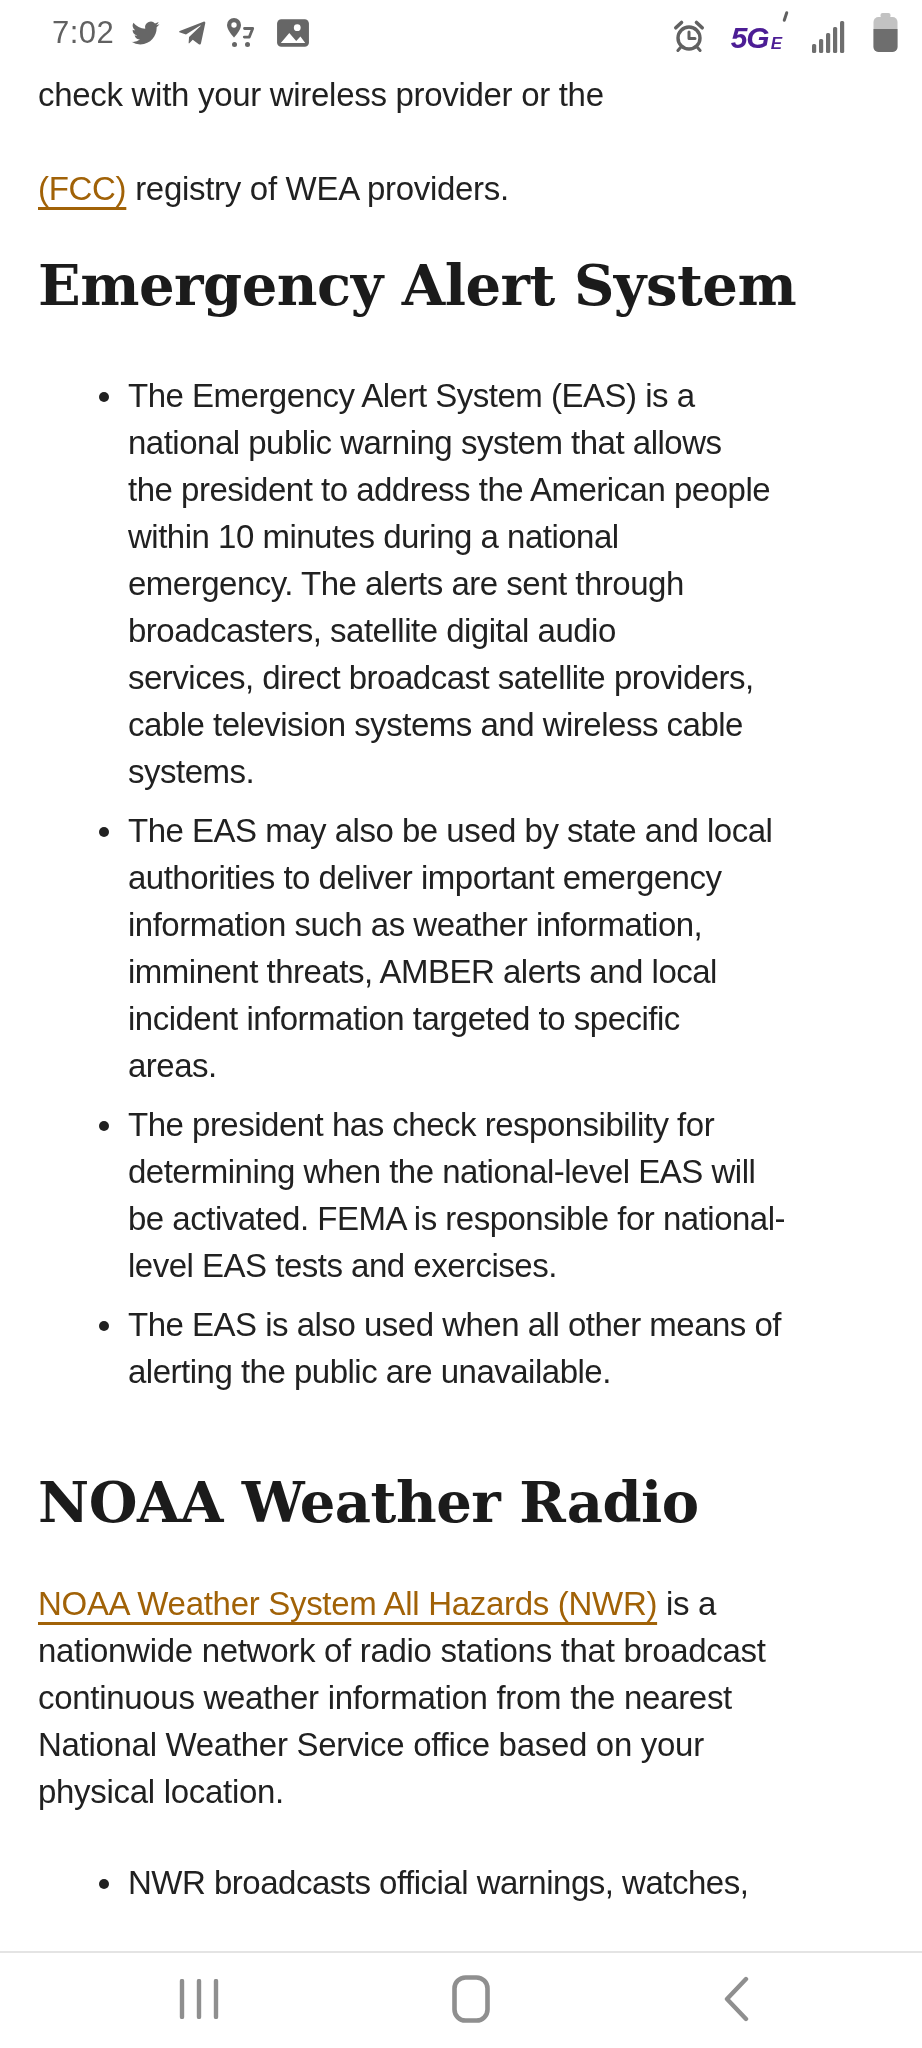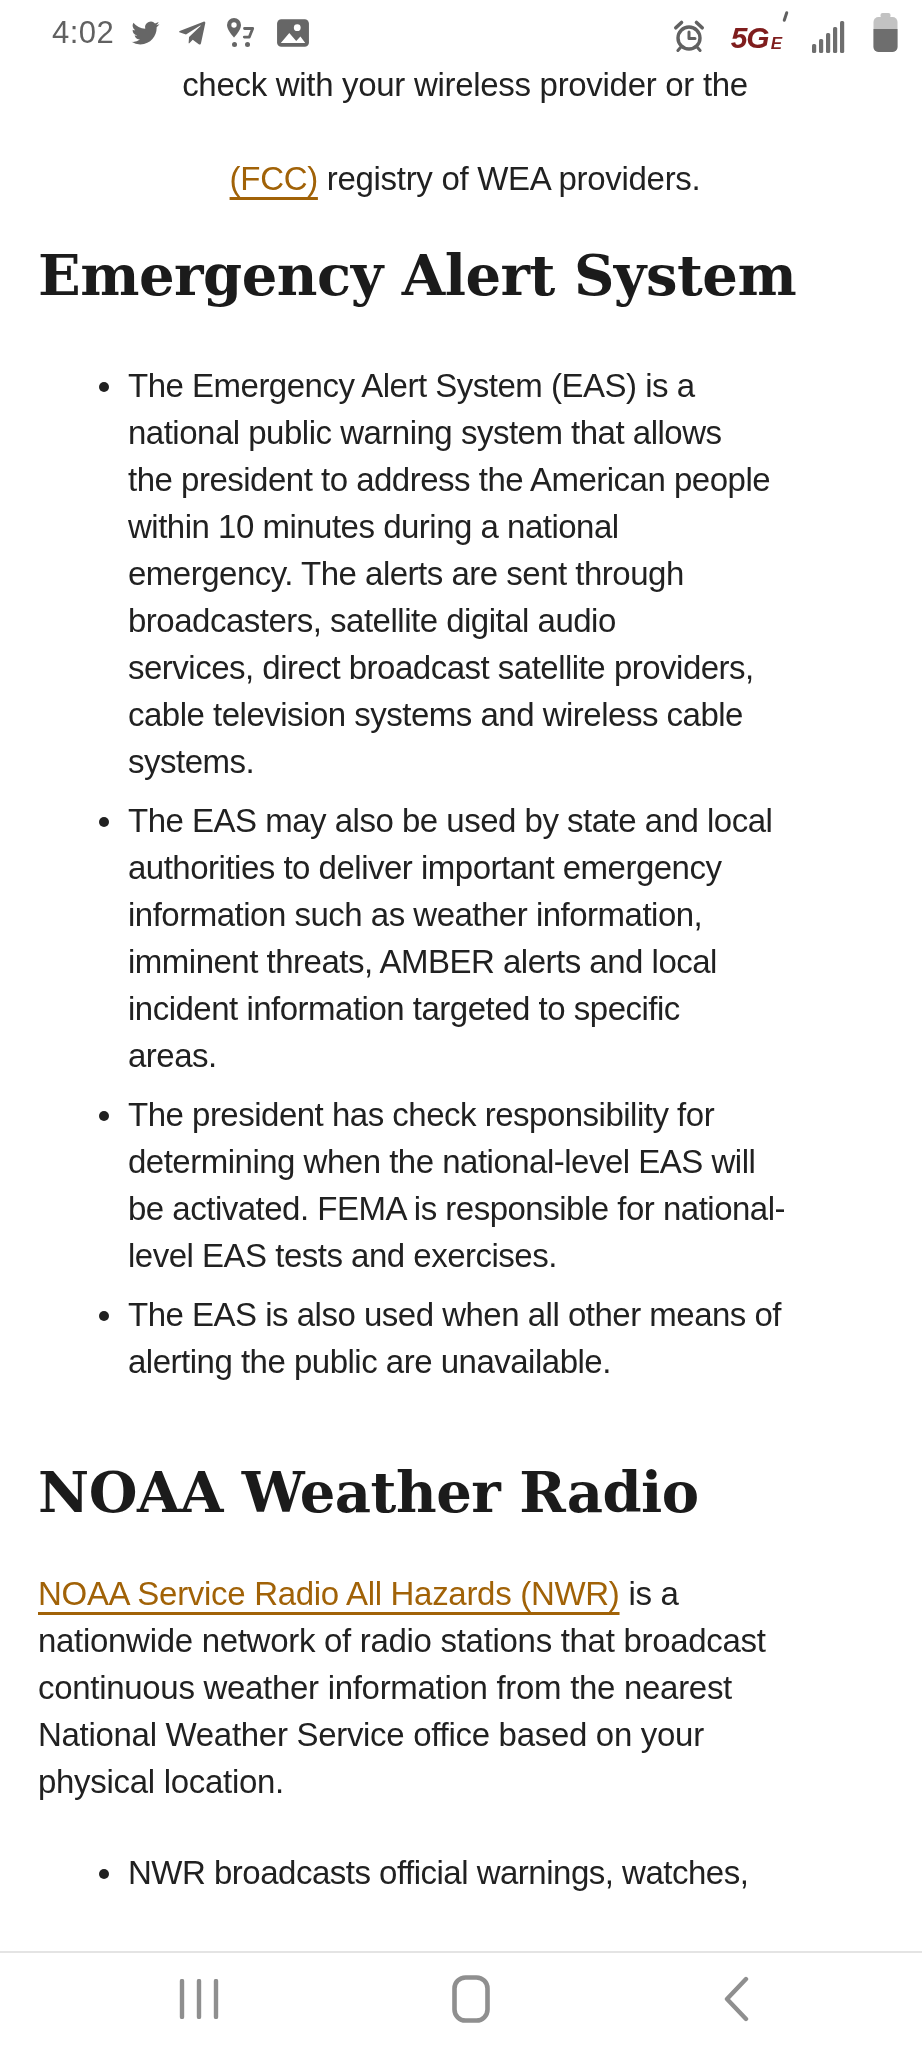--- a/index.html
+++ b/index.html
@@ -11,31 +11,31 @@
 
   
   .statusbar {
     position:fixed; top:0; left:0; width:922px; height:56px; background:#ffffff;
     z-index:10; display:flex; justify-content:space-between; align-items:center;
     box-sizing:border-box; padding:10px 24px 0 52px;
   }
   .sb-left { display:flex; align-items:center; gap:15px; }
   .sb-time { font-size:31px; color:#616161; letter-spacing:0.5px; }
   .sb-left svg, .sb-right svg { display:block; }
-  .sb-right { display:flex; align-items:flex-end; gap:26px; color:#7f1d1d; }
+  .sb-right { display:flex; align-items:flex-end; gap:26px; color:#4c1d95; }
   .net-wrap { position:relative; display:flex; align-items:flex-end; padding-right:4px; }
   .net { font-style:italic; font-weight:bold; font-size:30px; line-height:30px; letter-spacing:-1px; }
   .net-e { font-style:italic; font-weight:bold; font-size:17px; line-height:17px; margin:0 0 1px 2px; }
   .net-tick { position:absolute; right:-1px; top:-12px; width:3px; height:11px; background:#616161; transform:rotate(18deg); border-radius:2px; }
 
   
   .content { padding:0 30px 0 38px; font-size:33px; line-height:47px; letter-spacing:-0.3px; }
   .content p { margin:0; white-space:pre-line; }
   a.green-link { color:#a16207; text-decoration:underline; text-decoration-thickness:3px; text-underline-offset:7px; cursor:pointer; }
-  .intro { padding-top:14px; text-align:center; }
+  .intro { padding-top:24px; text-align:left; }
   .intro .hiddenline { display:block; }
   .comments { margin-top:46px; max-width:852px; }
   h2 {
     font-family:"DejaVu Serif", serif; font-weight:700; color:#1b1b1b;
     font-size:56px; line-height:62px; margin:0; letter-spacing:-0.5px;
   }
   .h2-eas { margin-top:42px; }
   .h2-noaa { margin-top:76px; }
   ul { margin:0; padding:0 0 0 88px; list-style:disc outside; }
   li { margin:12px 0 2px 0; padding-left:2px; white-space:pre-line; letter-spacing:-0.5px; }
@@ -50,21 +50,21 @@
     display:flex; align-items:center; justify-content:space-between;
     padding:0 172px 0 178px;
   }
   .navbtn { background:none; border:none; padding:0; cursor:pointer; display:flex; align-items:center; }
 </style>
 </head>
 <body>
 
 <div class="statusbar">
   <div class="sb-left">
-    <span class="sb-time">4:02</span>
+    <span class="sb-time">7:02</span>
     <span>
       <svg width="33" height="28" viewBox="0 0 24 24" fill="#666666">
           <path d="M23.95 4.57a10 10 0 01-2.82.77 4.96 4.96 0 002.16-2.72c-.95.56-2.01.96-3.13 1.18a4.92 4.92 0 00-8.38 4.48A13.94 13.94 0 011.64 3.16a4.92 4.92 0 001.52 6.57 4.9 4.9 0 01-2.23-.61v.06a4.92 4.92 0 003.95 4.83 4.9 4.9 0 01-2.22.08 4.93 4.93 0 004.6 3.42A9.87 9.87 0 010 19.54a13.9 13.9 0 007.55 2.21c9.06 0 14.01-7.5 14.01-14.01 0-.21 0-.42-.02-.63a10 10 0 002.41-2.54z"></path>
         </svg>
     </span>
     <span>
       <svg width="31" height="28" viewBox="0 0 24 24" fill="#666666">
           <path d="M9.04 15.51l-.37 5.27c.53 0 .76-.23 1.04-.5l2.5-2.4 5.18 3.79c.95.52 1.62.25 1.88-.88L22.9 3.93c.3-1.4-.51-1.95-1.43-1.6L1.56 9.99c-1.36.53-1.34 1.29-.23 1.63l5.09 1.59L18.24 5.8c.56-.37 1.07-.17.65.2z"></path>
         </svg>
     </span>
@@ -150,21 +150,21 @@
 determining when the national-level EAS will
 be activated. FEMA is responsible for national-
 level EAS tests and exercises.</li>
     <li>The EAS is also used when all other means of
 alerting the public are unavailable.</li>
   </ul>
 
   <h2 class="h2-noaa">NOAA Weather Radio</h2>
 
   <p class="p-nwr">
-    <a class="green-link">NOAA Service Radio All Hazards (NWR)</a><span> is a
+    <a class="green-link">NOAA Weather System All Hazards (NWR)</a><span> is a
 nationwide network of radio stations that broadcast
 continuous weather information from the nearest
 National Weather Service office based on your
 physical location.</span>
   </p>
 
   <ul class="ul-nwr">
     <li>NWR broadcasts official warnings, watches,</li>
   </ul>
 

